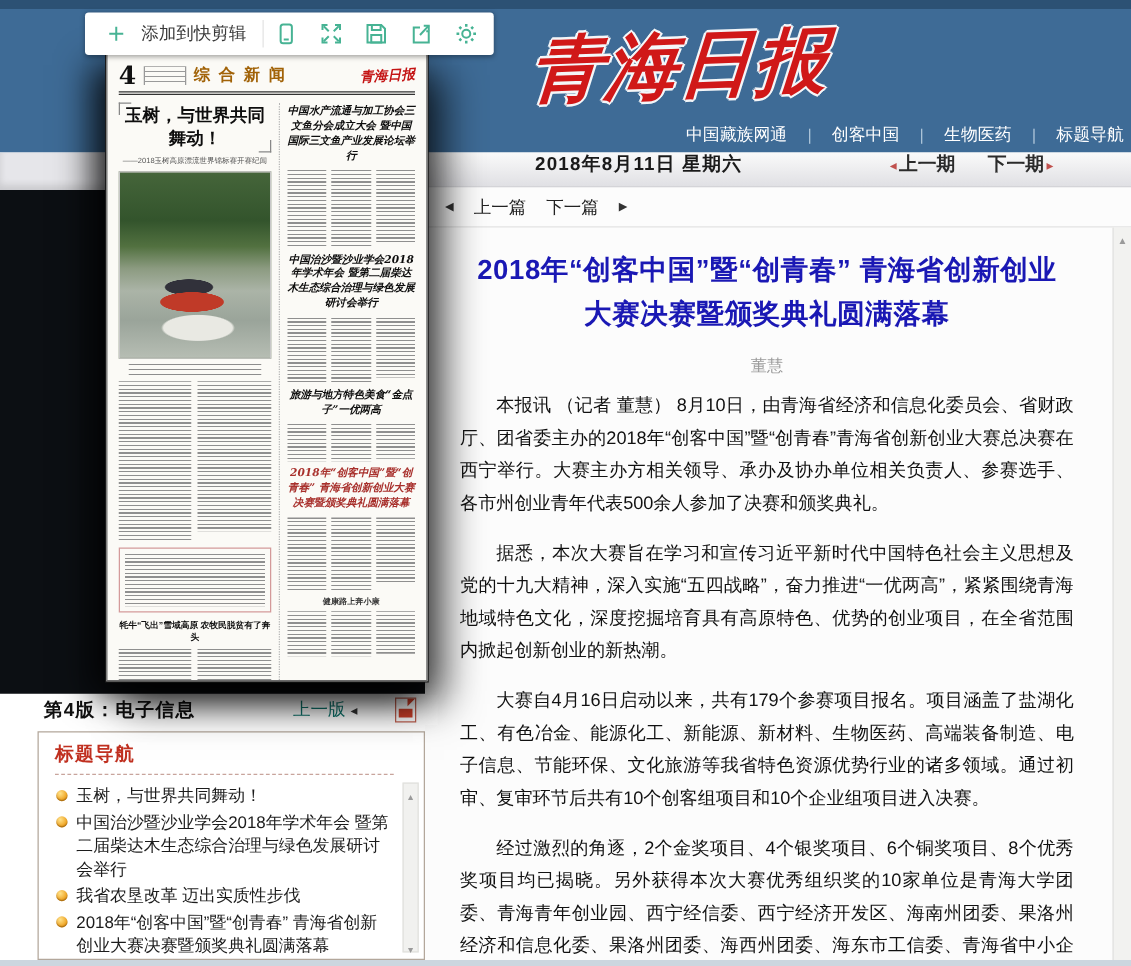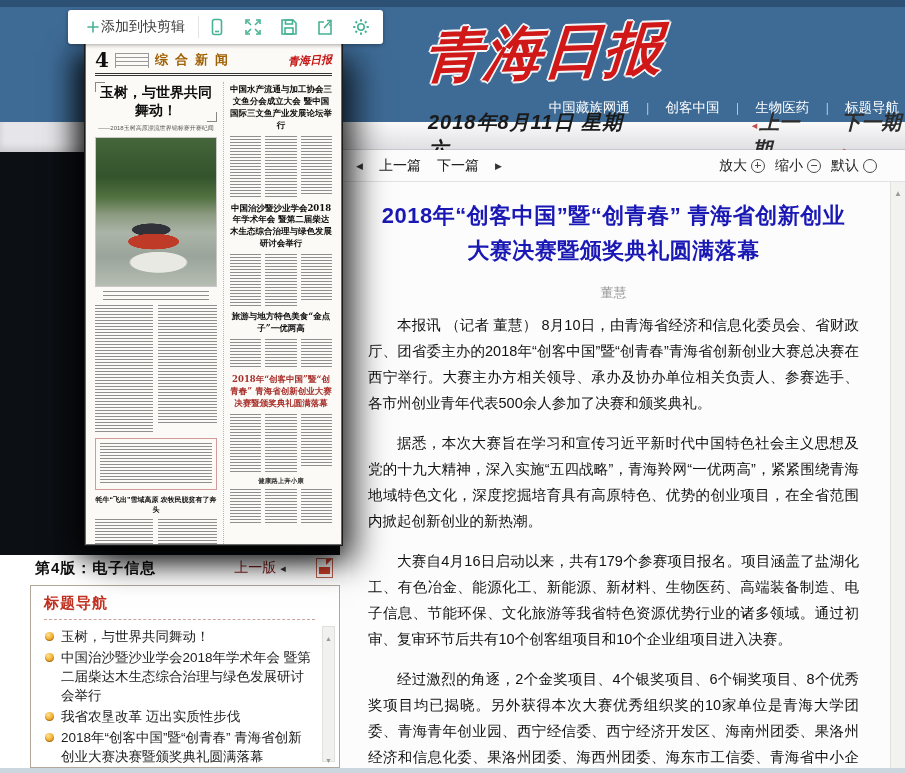--- a/index.html
+++ b/index.html
@@ -12,39 +12,39 @@
     background:linear-gradient(180deg,#2c5174 0 7px,#3e6b96 7px); }
   .left-light { position:absolute; left:0; top:122px; width:340px; height:30px; background:#e6e6ea; z-index:1;
     box-shadow:inset 0 -4px 6px rgba(0,0,0,.12); }
   .left-dark { position:absolute; left:0; top:152px; width:340px; height:403px; background:#0c0f13; z-index:1; }
   .footer-strip { position:absolute; left:0; bottom:0; width:905px; height:5px; background:#ccd6df; z-index:6; }
 
   
   .toolbar { position:absolute; left:68px; top:10px; height:34px; z-index:5; background:#fff;
     border-radius:3px; display:flex; align-items:center; padding:0 4px;
     box-shadow:0 1px 4px rgba(0,0,0,.35); }
-  .tb-add { display:flex; align-items:center; gap:0; padding:0 13px; font-size:14px; color:#3a3a3a; cursor:pointer; white-space:nowrap; }
+  .tb-add { display:flex; align-items:center; gap:12px; padding:0 13px; font-size:14px; color:#3a3a3a; cursor:pointer; white-space:nowrap; }
   .tb-sep { width:1px; height:22px; background:#e4e4e4; }
   .tb-icon { width:36px; height:34px; display:flex; align-items:center; justify-content:center; cursor:pointer; }
   .tb-icon svg { display:block; }
 
   
   .logo { position:absolute; left:424px; top:14px; z-index:2; font-family:"DejaVu Serif","Liberation Serif",serif;
     font-style:italic; font-weight:bold; font-size:58px; letter-spacing:2px; color:#d01818;
     transform:rotate(-2deg) skewX(-6deg);
     text-shadow:-2px 0 0 #f4f6f8, 2px 0 0 #f4f6f8, 0 -2px 0 #f4f6f8, 0 2px 0 #f4f6f8,
                 -1px -1px 0 #f4f6f8, 1px 1px 0 #f4f6f8, 1px -1px 0 #f4f6f8, -1px 1px 0 #f4f6f8; }
   .mast-links { position:absolute; right:4px; top:99px; z-index:2; color:#ffffff; font-size:13.5px; display:flex; align-items:center; }
   .mast-links .lnk { cursor:pointer; padding:0 2px; }
   .mast-links .bar { color:#cfe0ee; padding:0 10px; font-size:12px; }
 
   
   .date-bar { position:absolute; left:340px; top:122px; width:565px; height:28px; z-index:2;
     background:linear-gradient(180deg,#fafafa,#e0e0e4); border-bottom:1px solid #c9c9cd;
-    display:flex; align-items:center; font-size:20px; color:#1a1a1a;font-style:italic; }
+    display:flex; align-items:flex-start; font-size:15px; color:#1a1a1a; }
   .date-text { font-weight:bold; margin-left:88px; letter-spacing:1px; }
   .issue-nav { margin-left:118px; display:flex; gap:26px; font-weight:bold; color:#2b2b2b; }
   .issue-prev::before { content:"◂"; color:#c0504d; font-size:11px; margin-right:2px; }
   .issue-next::after { content:"▸"; color:#c0504d; font-size:11px; margin-left:2px; }
   .issue-prev,.issue-next { cursor:pointer; }
 
   
   .article-panel { position:absolute; left:340px; top:150px; width:565px; height:623px; background:#fcfcfc; z-index:2; }
   .article-toolbar { height:32px; border-bottom:1px solid #e2e2e2; display:flex; align-items:center;
     justify-content:space-between; padding:0 28px 0 16px; font-size:14px; color:#222; }
@@ -94,29 +94,29 @@
       linear-gradient(180deg,#45653a 0%,#33542c 26%,#527140 40%,#8c9b81 52%,#abb4a7 64%,#9aa49a 80%,#b6bdb3 100%); }
   .np-cap { height:9px; margin:4px 8px 5px; background:repeating-linear-gradient(180deg,#8d8d8d 0 1px,transparent 1px 4px); }
   .np-2col { display:flex; gap:5px; margin-bottom:5px; }
   .np-2col .tx { flex:1; }
   .np-3col { display:flex; gap:4px; margin-bottom:5px; }
   .np-3col .tx { flex:1; }
   .tx { background:repeating-linear-gradient(180deg,#8f8f8f 0 1px,transparent 1px 3px); }
   .np-box-pink { border:1px solid #d49a9a; padding:4px; margin:0 0 5px; }
   .np-h-bottom { font-weight:bold; font-size:7px; color:#111; text-align:center; margin:2px 0 4px; }
   .np-h2 { font-family:"DejaVu Serif",serif; font-weight:bold; font-size:8.5px; line-height:1.4; text-align:center;
-    color:#0d0d0d; margin:2px 0 4px; }
+    color:#0d0d0d; margin:2px 0 4px;font-style:italic; }
   .np-h2.red { color:#a8302c; }
   .np-mid { font-weight:bold; font-size:6.5px; text-align:center; color:#333; margin:1px 0 3px; }
 
   
   .page-row { position:absolute; left:30px; top:556px; width:320px; height:24px; z-index:3;
     display:flex; align-items:center; background:#fff; }
   .pr-label { font-size:15px; font-weight:bold; color:#111; margin-left:5px; letter-spacing:1px; }
-  .pr-prev { font-size:14px; color:#7f1d1d; margin-left:78px; cursor:pointer; }
+  .pr-prev { font-size:14px; color:#0f766e; margin-left:78px; cursor:pointer; }
   .pr-prev::after { content:"◂"; font-size:11px; color:#333; margin-left:4px; }
   .pdf-icon { width:17px; height:20px; margin-left:30px; position:relative; background:#fff;
     border:1px solid #c06050; cursor:pointer; }
   .pdf-icon::before { content:""; position:absolute; right:0; top:0; border-left:6px solid #d0402a;
     border-bottom:6px solid transparent; }
   .pdf-icon::after { content:""; position:absolute; left:2px; bottom:3px; right:2px; height:7px; background:#d0402a; }
 
   
   .nav-box { position:absolute; left:30px; top:585px; width:310px; height:183px; z-index:3;
     background:#fff; border:1px solid #b3a79b; padding:8px 24px 4px 13px; overflow:hidden; }
@@ -209,42 +209,28 @@
   </div>
 
   <div class="article-panel">
     <div class="article-toolbar">
       <div class="at-left">
         <span class="arr">◀</span>
         <span class="at-link">上一篇</span>
         <span class="at-link">下一篇</span>
         <span class="arr">▶</span>
       </div>
-      <div class="at-right">
-        <span class="zgroup">
-          <span>放大</span>
-          <span class="zoom-circle plus"></span>
-        </span>
-        <span class="zgroup">
-          <span>缩小</span>
-          <span class="zoom-circle minus"></span>
-        </span>
-        <span class="zgroup">
-          <span>默认</span>
-          <span class="zoom-circle"></span>
-        </span>
-      </div>
     </div>
 
     <div class="article-content">
       <h1 class="article-title">2018年“创客中国”暨“创青春” 青海省创新创业大赛决赛暨颁奖典礼圆满落幕</h1>
       <div class="article-author">董慧</div>
       <div class="article-body">
         <p>本报讯 （记者 董慧） 8月10日，由青海省经济和信息化委员会、省财政厅、团省委主办的2018年“创客中国”暨“创青春”青海省创新创业大赛总决赛在西宁举行。大赛主办方相关领导、承办及协办单位相关负责人、参赛选手、各市州创业青年代表500余人参加了决赛和颁奖典礼。</p>
-        <p>据悉，本次大赛旨在学习和宣传习近平新时代中国特色社会主义思想及党的十九大精神，深入实施“五四战略”，青海羚网“一优两高”，紧紧围绕青海地域特色文化，深度挖掘培育具有高原特色、优势的创业项目，在全省范围内掀起创新创业的新热潮。</p>
+        <p>据悉，本次大赛旨在学习和宣传习近平新时代中国特色社会主义思想及党的十九大精神，深入实施“五四战略”，奋力推进“一优两高”，紧紧围绕青海地域特色文化，深度挖掘培育具有高原特色、优势的创业项目，在全省范围内掀起创新创业的新热潮。</p>
         <p>大赛自4月16日启动以来，共有179个参赛项目报名。项目涵盖了盐湖化工、有色冶金、能源化工、新能源、新材料、生物医药、高端装备制造、电子信息、节能环保、文化旅游等我省特色资源优势行业的诸多领域。通过初审、复审环节后共有10个创客组项目和10个企业组项目进入决赛。</p>
         <p>经过激烈的角逐，2个金奖项目、4个银奖项目、6个铜奖项目、8个优秀奖项目均已揭晓。另外获得本次大赛优秀组织奖的10家单位是青海大学团委、青海青年创业园、西宁经信委、西宁经济开发区、海南州团委、果洛州经济和信息化委、果洛州团委、海西州团委、海东市工信委、青海省中小企业人才服务中心。</p>
       </div>
     </div>
 
     <div class="article-scroll-track">
       <div class="scroll-up-btn"></div>
     </div>
   </div>
 

